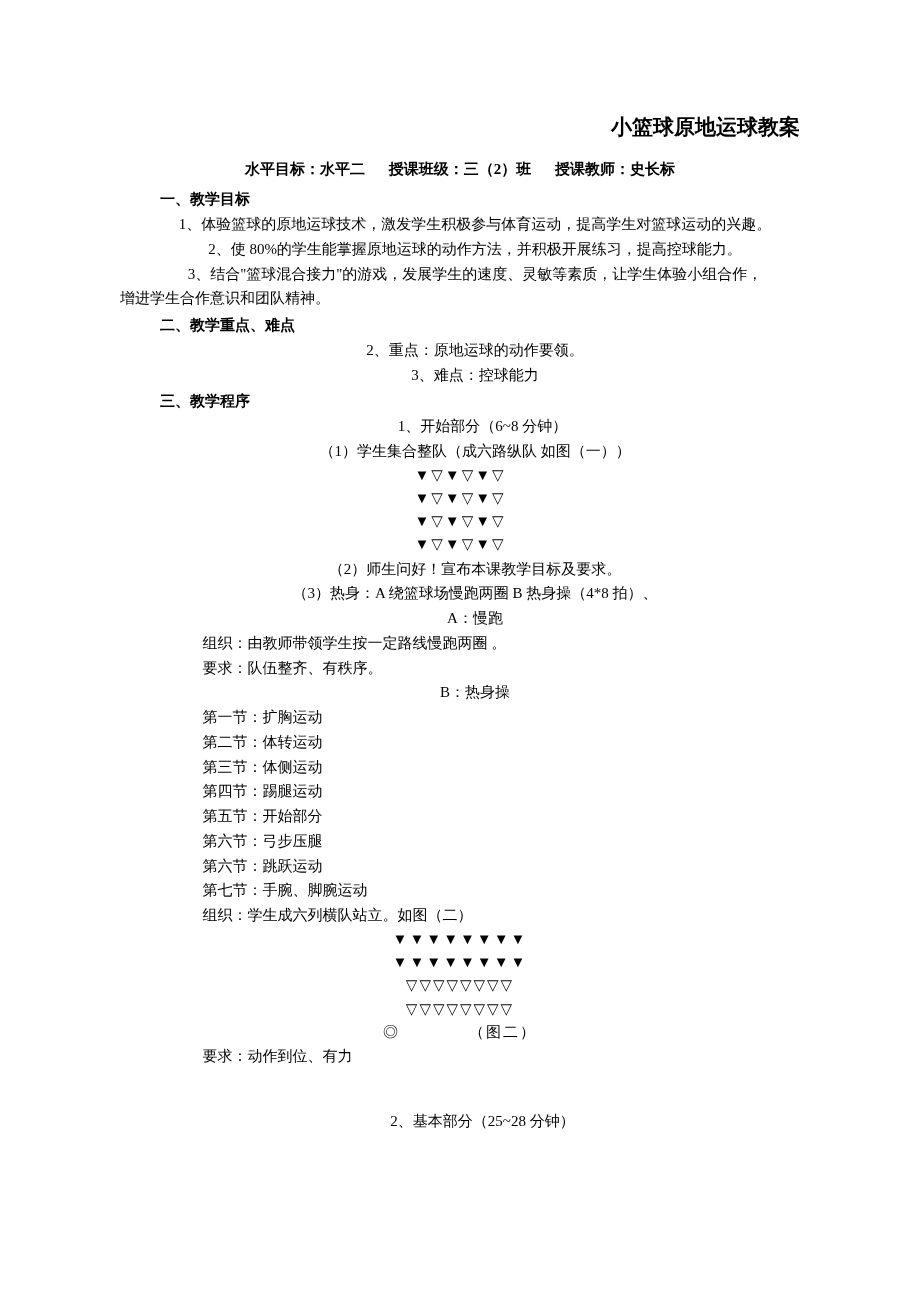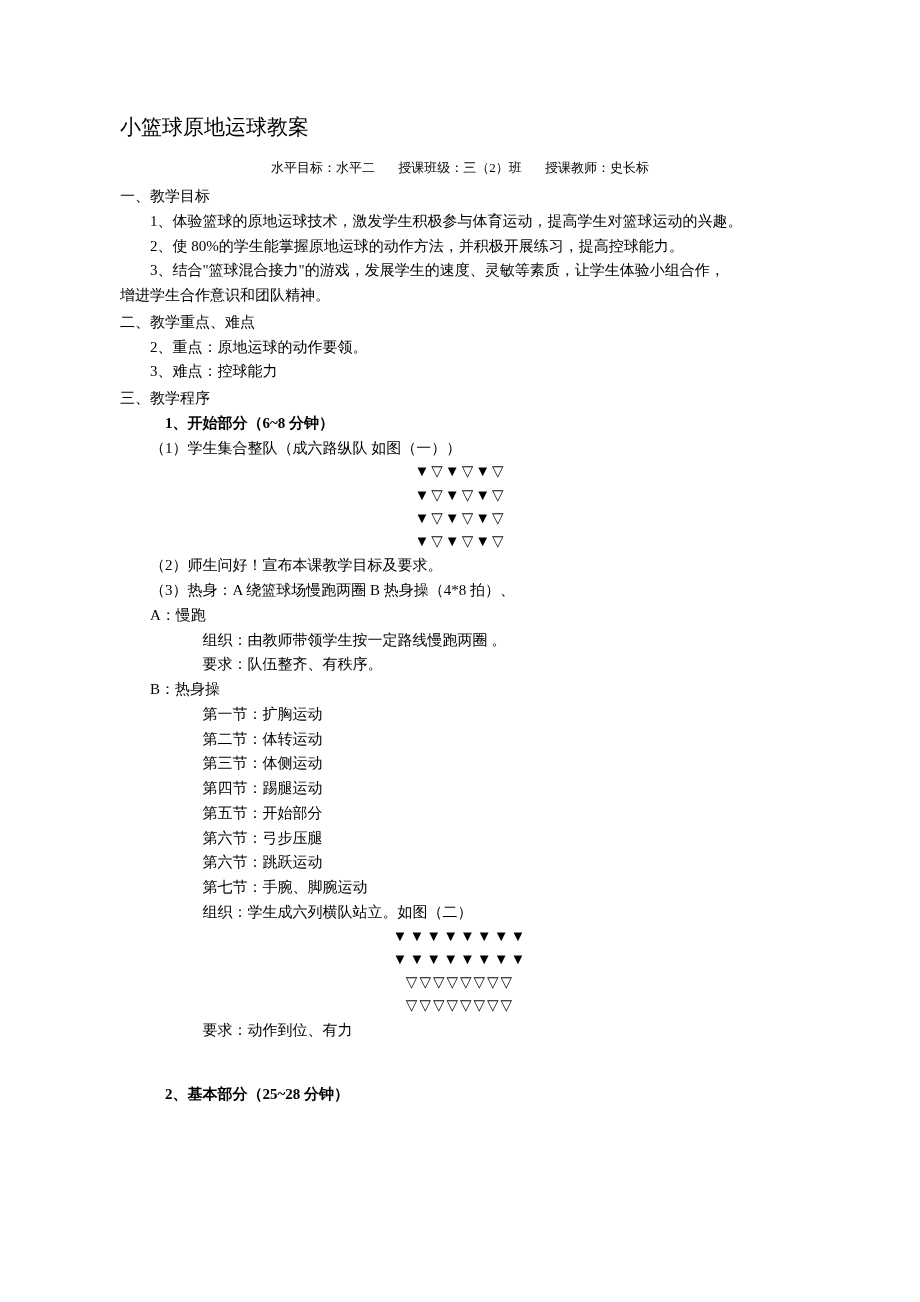--- a/index.html
+++ b/index.html
@@ -7,39 +7,40 @@
     font-size: 15px;
     line-height: 1.65;
     color: #000;
     background: #fff;
     margin: 0;
     padding: 110px 120px 60px 120px;
     width: 920px;
     box-sizing: border-box;
   }
   .title {
-    text-align: left;
+    text-align: right;
     font-size: 21px;
-    font-weight: normal;
+    font-weight: bold;
     margin-bottom: 12px;
   }
   .meta {
     text-align: center;
-    font-weight: normal;
-    font-size: 13px;
+    font-weight: bold;
+    font-size: 15px;
     margin-bottom: 6px;
   }
   .meta span { margin: 0 10px; }
   .h1 {
-    font-weight: normal;
+    font-weight: bold;
     margin-top: 2px;
+    margin-left: 40px;
   }
-  .indent1 { margin-left: 2em; }
+  .indent1 { margin-left: 2em; text-align: center; }
   .indent3 { margin-left: 5.5em; font-family: Liberation Serif, serif; }
-  .bold { font-weight: bold; margin-left: 45px; }
+  .bold { font-weight: normal; margin-left: 45px; }
   .diagram { text-align: center; letter-spacing: 2px; }
   .diagram-row { line-height: 1.55; }
   .caption-row { white-space: pre; display: inline-block; }
   .spacer { height: 40px; }
 </style>
 </head>
 <body>
 
 <div class="title">小篮球原地运球教案</div>
 
@@ -84,19 +85,20 @@
 <div class="indent3">第六节：弓步压腿</div>
 <div class="indent3">第六节：跳跃运动</div>
 <div class="indent3">第七节：手腕、脚腕运动</div>
 <div class="indent3">组织：学生成六列横队站立。如图（二）</div>
 
 <div class="diagram">
   <div class="diagram-row">▼▼▼▼▼▼▼▼</div>
   <div class="diagram-row">▼▼▼▼▼▼▼▼</div>
   <div class="diagram-row">▽▽▽▽▽▽▽▽</div>
   <div class="diagram-row">▽▽▽▽▽▽▽▽</div>
+  <div class="diagram-row"><span class="caption-row">◎            （图二）</span></div>
 </div>
 
 <div class="indent3">要求：动作到位、有力</div>
 
 <div class="spacer"></div>
 
 <div class="indent1 bold">2、基本部分（25~28 分钟）</div>
 
 </body></html>

